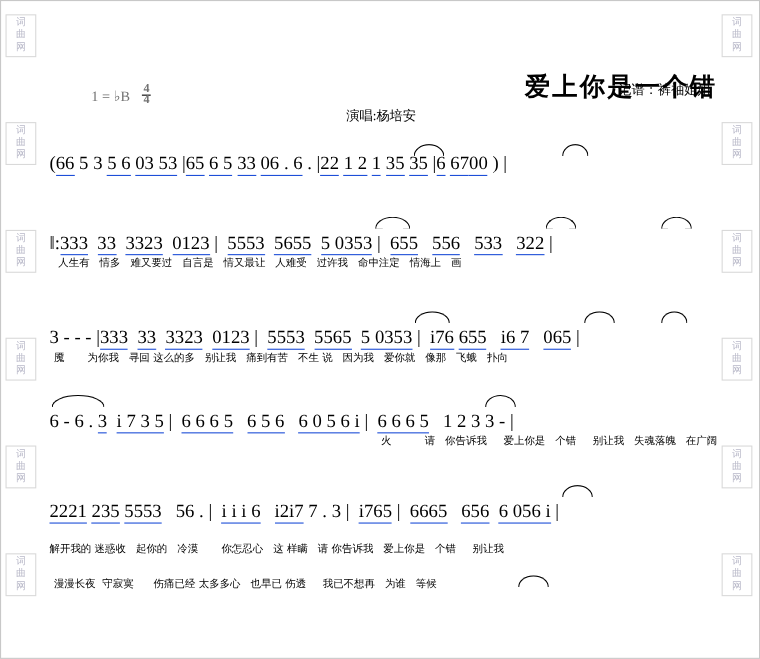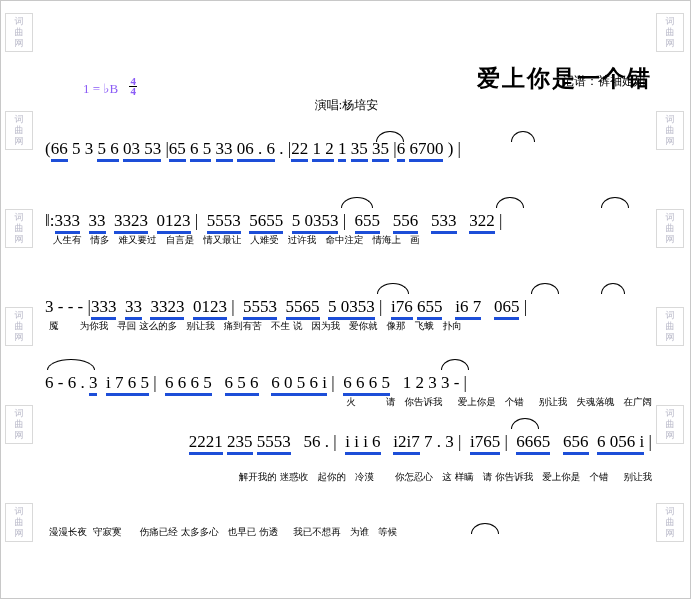--- a/index.html
+++ b/index.html
@@ -79,21 +79,21 @@
     top: 72px;
     right: 6px;
     font-size: 12px;
     color: #000;
   }
   .keysig {
     position: absolute;
     top: 76px;
     left: 42px;
     font-size: 13px;
-    color: #8b5cf6;
+    color: #737373;
     font-family: "Liberation Serif", serif;
   }
   .meter {
     display: inline-block;
     position: relative;
     margin-left: 8px;
     text-align: center;
     line-height: 9px;
     font-size: 11px;
     vertical-align: -2px;
@@ -119,21 +119,21 @@
     line-height: 20px;
   }
   .lyrics {
     font-family: "DejaVu Sans", sans-serif;
     font-size: 9.5px;
     white-space: pre;
     color: #000;
     line-height: 12px;
     letter-spacing: 0px;
   }
-  .notes .u1 { border-bottom: 3px solid #1d4ed8; padding-bottom: 1px; }
+  .notes .u1 { border-bottom: 1px solid #1d4ed8; padding-bottom: 1px; }
   .tieholder {
     position: absolute;
     width: 611px;
     height: 14px;
     left: 0;
   }
   .tie {
     position: absolute;
     height: 10px;
     border-top: 1.2px solid #000;
@@ -206,25 +206,25 @@
       </div>
       <div class="notes" style="padding-left:4px; margin-top:14px;">3 - - - |<span class="u1">333</span>  <span class="u1">33</span>  <span class="u1">3323</span>  <span class="u1">0123</span> |  <span class="u1">5553</span>  <span class="u1">5565</span>  <span class="u1">5 0353</span> |  <span class="u1">i76</span> <span class="u1">655</span>   <span class="u1">i6 7</span>   <span class="u1">065</span> |</div>
       <div class="lyrics" style="padding-left:8px; margin-top:3px;">魇       为你我   寻回 这么的多   别让我   痛到有苦   不生 说   因为我   爱你就   像那   飞蛾   扑向</div>
     </div>
 
     <div class="system" style="top:358px;">
       <div class="tieholder" style="top:0px;">
         <div class="tie" style="left:6px; top:0px; width:46px;"></div>
         <div class="tie" style="left:400px; top:0px; width:26px;"></div>
       </div>
-      <div class="notes" style="padding-left:4px; margin-top:14px;">6 - 6 . <span class="u1">3</span>  <span class="u1">i 7 6 5</span> |  <span class="u1">6 6 6 5</span>   <span class="u1">6 5 6</span>   <span class="u1">6 0 5 6 i</span> |  <span class="u1">6 6 6 5</span>   1 2 3 3 - |</div>
+      <div class="notes" style="padding-left:4px; margin-top:14px;">6 - 6 . <span class="u1">3</span>  <span class="u1">i 7 3 5</span> |  <span class="u1">6 6 6 5</span>   <span class="u1">6 5 6</span>   <span class="u1">6 0 5 6 i</span> |  <span class="u1">6 6 6 5</span>   1 2 3 3 - |</div>
       <div class="lyrics" style="padding-left:8px; margin-top:3px;text-align:right;">火          请   你告诉我     爱上你是   个错     别让我   失魂落魄   在广阔</div>
     </div>
 
-    <div class="system" style="top:417px;text-align:right;">
+    <div class="system" style="top:440px;">
       <div class="tieholder" style="top:0px;">
         <div class="tie" style="left:470px; top:0px; width:26px;"></div>
       </div>
       <div class="notes" style="padding-left:4px; margin-top:14px;"><span class="u1">2221</span> <span class="u1">235</span> <span class="u1">5553</span>   56 . |  <span class="u1">i i i 6</span>   <span class="u1">i2i7</span> 7 . 3 |  <span class="u1">i765</span> |  <span class="u1">6665</span>   <span class="u1">656</span>  <span class="u1">6 056 i</span> |</div>
       <div class="lyrics" style="padding-left:4px; margin-top:19px;">解开我的 迷惑收   起你的   冷漠       你怎忍心   这 样瞒   请 你告诉我   爱上你是   个错     别让我</div>
     </div>
 
     <div class="system" style="top:522px;">
       <div class="tieholder" style="top:0px;">
         <div class="tie" style="left:430px; top:0px; width:26px;"></div>

